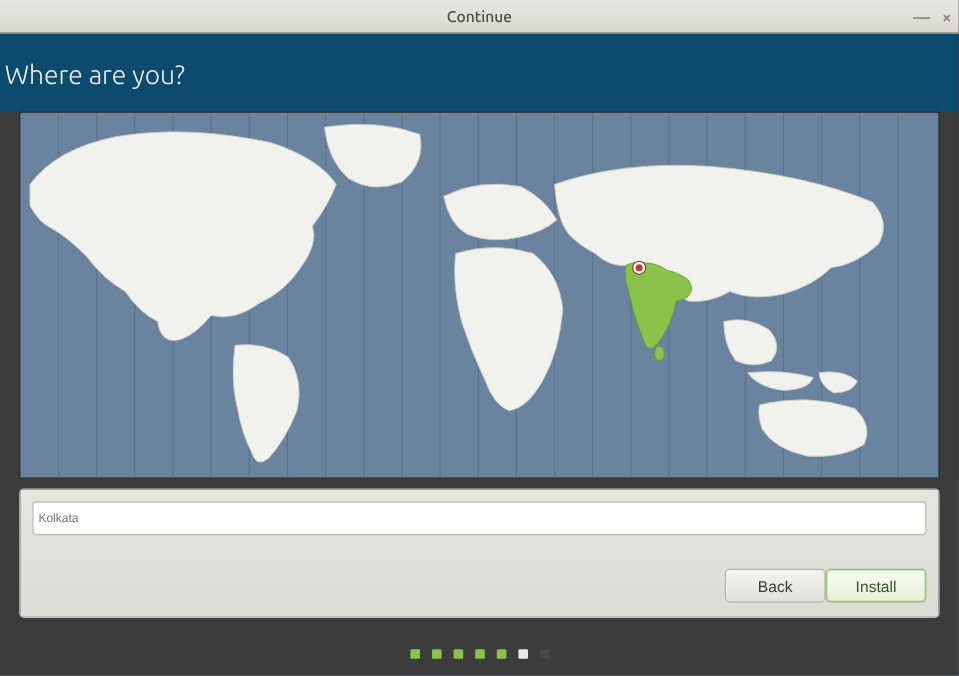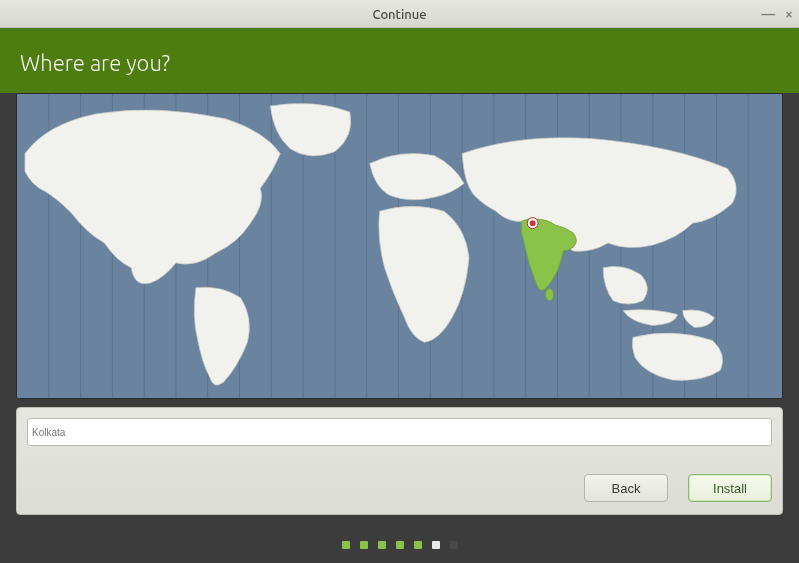--- a/index.html
+++ b/index.html
@@ -22,25 +22,25 @@
     font-size: 13px;
     font-weight: 500;
   }
   .titlebar .controls {
     position: absolute; right: 6px; top: 0; height: 100%;
     display: flex; align-items: center; gap: 10px;
     color: #7a7a73;
   }
   .titlebar .controls span { font-size: 14px; line-height: 1; cursor: default; }
   .header {
-    padding: 22px 20px 18px 20px;
+    padding: 22px 20px 18px 4px;
     color: #f0f0ee;
     font-size: 22px;
     font-weight: 300;
-    background: #4d7c0f;
+    background: #0c4a6e;
   }
   .map-wrap {
     margin: 0;
     height: 306px;
     background: #3c3c3c;
     position: relative;
   }
   .map {
     margin: 0 16px;
     height: 100%;
@@ -68,21 +68,21 @@
     height: 28px;
     border: 1px solid #bcbcb5;
     border-radius: 3px;
     background: #fff;
     padding: 0 4px;
     font-size: 10px;
     color: #737373;
     outline: none;
   }
   .btn-row {
-    display: flex; justify-content: flex-end; gap: 20px;
+    display: flex; justify-content: flex-end; gap: 0;
     margin-top: 28px;
   }
   .btn {
     height: 28px;
     min-width: 84px;
     border: 1px solid #b5b5ae;
     border-radius: 4px;
     background: linear-gradient(#f3f3ef, #e3e3dd);
     font-size: 13px;
     color: #3a3a36;

